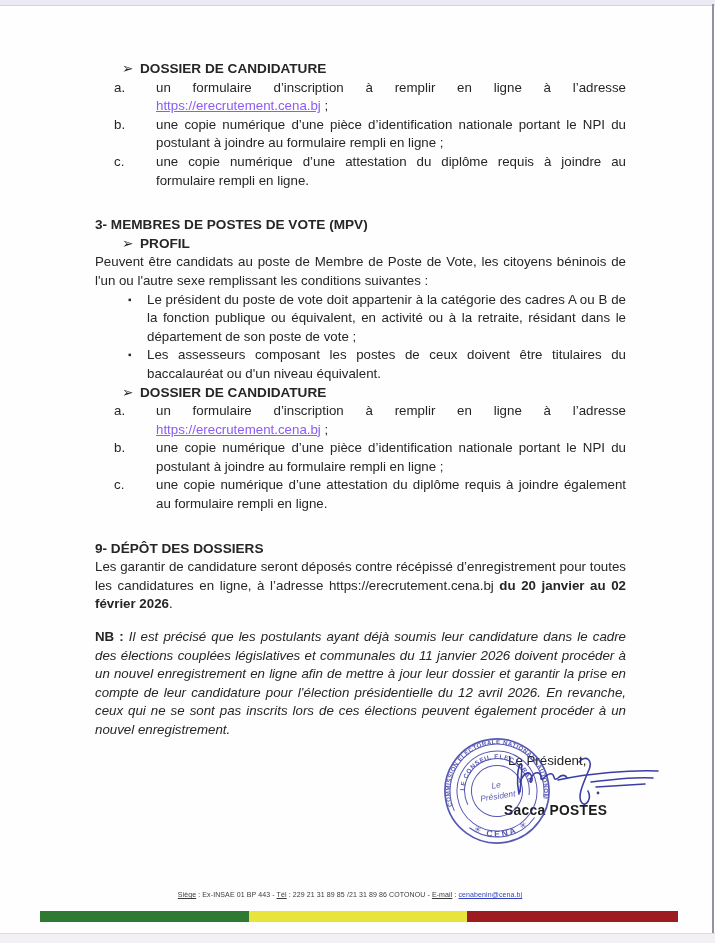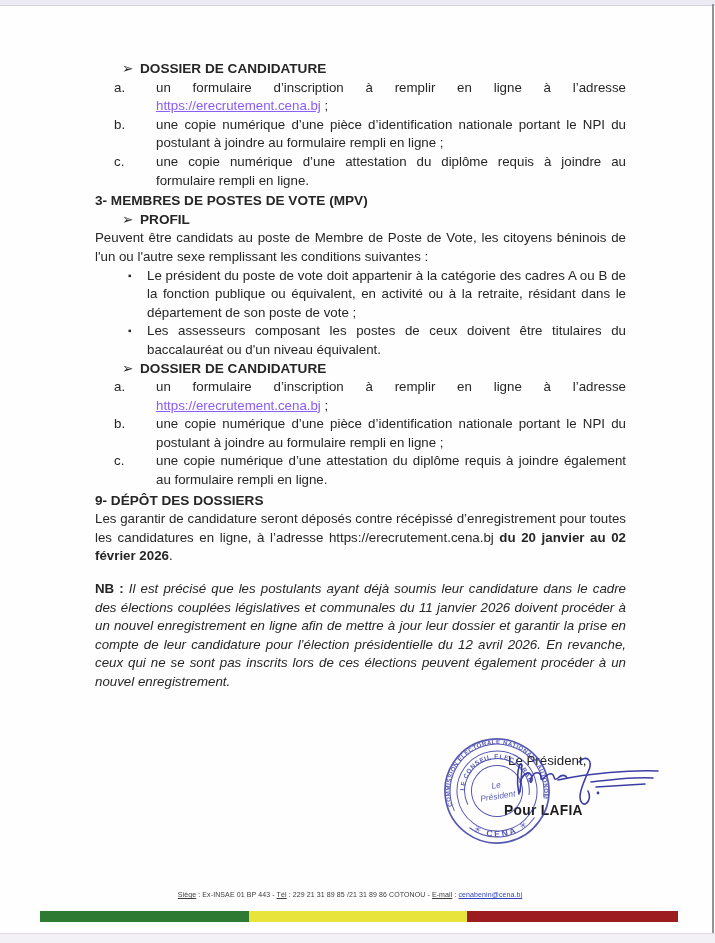--- a/index.html
+++ b/index.html
@@ -14,21 +14,21 @@
   .edge-right{position:absolute;top:4px;right:1px;width:2px;height:929px;background:#94939c;}
   .edge-bottom{position:absolute;bottom:0;left:0;right:0;height:9px;background:#f3f1f6;border-top:1px solid #dcd9e0;}
 
   .content{
     position:absolute;top:60px;left:95px;width:531px;
     font-size:13.3px;line-height:18.6px;text-align:justify;
   }
   .bold{font-weight:bold;}
   .arrow-head{display:flex;font-weight:bold;font-size:13.6px;}
   .arrow-glyph{flex:none;width:18px;margin-left:27px;}
-  .sec-head{font-weight:bold;font-size:13.6px;margin-top:2px;}
+  .sec-head{font-weight:bold;font-size:13.6px;margin-top:26px;}
   .abc-item{display:flex;}
   .abc-marker{flex:none;width:22px;margin-left:19px;}
   .abc-body{flex:1;text-align:justify;min-width:0;margin-left:20px;}
   .stretch{text-align:justify;text-align-last:justify;}
   .cond-item{display:flex;}
   .sq-glyph{flex:none;width:19px;margin-left:33px;font-size:10px;}
   .cond-body{flex:1;text-align:justify;}
   .lnk{color:#8b5cf6;text-decoration:underline;cursor:pointer;}
   .para{margin:0;}
   .nb{margin-top:14px;}
@@ -123,21 +123,21 @@
     </div>
 
     <div class="sec-head">9- DÉPÔT DES DOSSIERS</div>
     <p class="para"><span>Les garantir de candidature seront déposés contre récépissé d’enregistrement pour toutes les candidatures en ligne, à l’adresse https://erecrutement.cena.bj </span><span class="bold">du 20 janvier au 02 février 2026</span><span>.</span></p>
 
     <p class="para nb"><span class="nb-label">NB : </span><span class="nb-body">Il est précisé que les postulants ayant déjà soumis leur candidature dans le cadre des élections couplées législatives et communales du 11 janvier 2026 doivent procéder à un nouvel enregistrement en ligne afin de mettre à jour leur dossier et garantir la prise en compte de leur candidature pour l’élection présidentielle du 12 avril 2026. En revanche, ceux qui ne se sont pas inscrits lors de ces élections peuvent également procéder à un nouvel enregistrement.</span></p>
 
   </div>
 
   <div class="sig-title">Le Président,</div>
-  <div class="sig-name">Pour LAFIA</div>
+  <div class="sig-name">Sacca POSTES</div>
 
   <svg class="stamp" viewBox="-57 -57 114 114" xmlns="http://www.w3.org/2000/svg">
     <g transform="rotate(-9)" fill="none" stroke="#3b3da6">
       <circle r="52" stroke-width="1.7"></circle>
       <circle r="40" stroke-width="1"></circle>
       <circle r="25.5" stroke-width="1"></circle>
       <path id="stArcOut" d="M -45.2 13 A 47 47 0 1 1 45.2 13"></path>
       <path id="stArcBot" d="M -33 32 A 46 46 0 0 0 33 32"></path>
       <path id="stArcIn" d="M -31 9 A 32.3 32.3 0 1 1 31 9"></path>
       <text fill="#3b3da6" stroke="none" font-size="6.1" letter-spacing="0.45" font-weight="bold">

